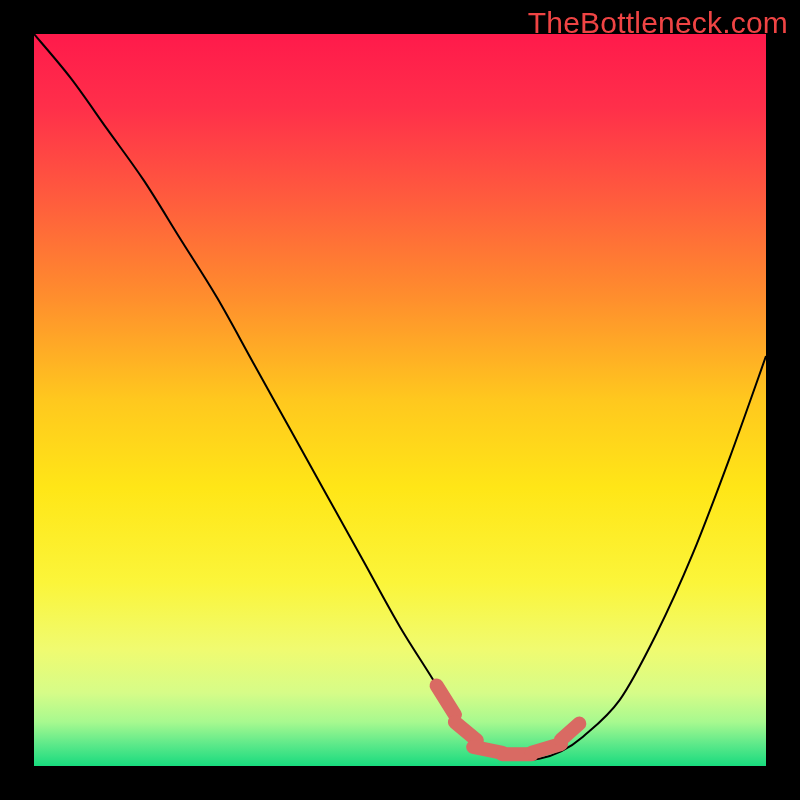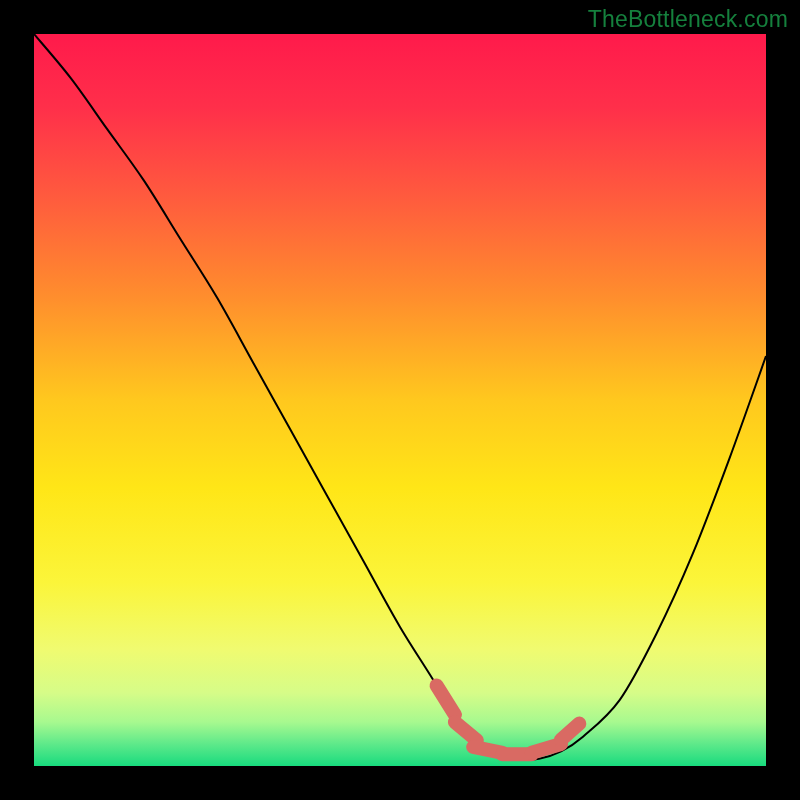--- a/index.html
+++ b/index.html
@@ -14,22 +14,22 @@
   .frame {
     position: relative;
     width: 800px;
     height: 800px;
     background: #000;
   }
   .watermark {
     position: absolute;
     top: 6px;
     right: 12px;
-    color: #15803d;
-    font-size: 23px;
+    color: #ef4444;
+    font-size: 30px;
     font-weight: 400;
     letter-spacing: 0.2px;
     z-index: 10;
     margin-left: 18px;
   }
   .plot-outer {
     position: absolute;
     left: 34px;
     top: 34px;
     width: 732px;

